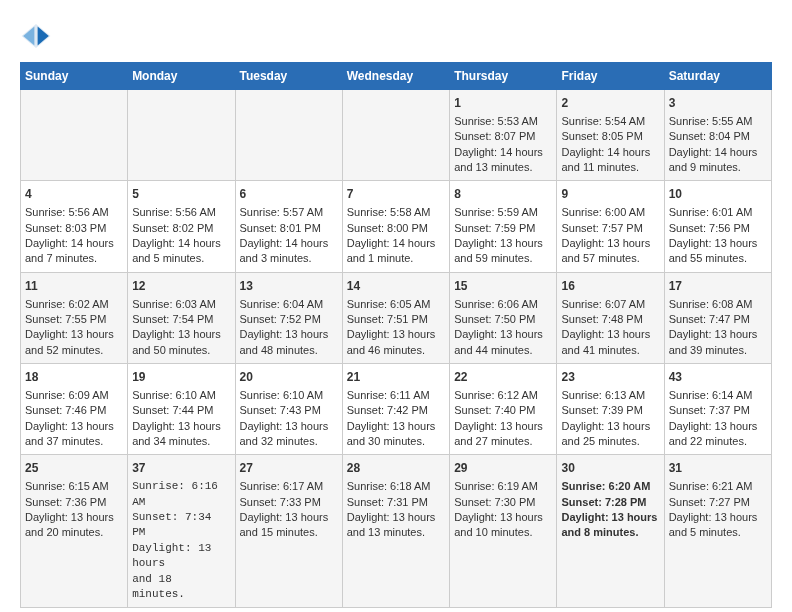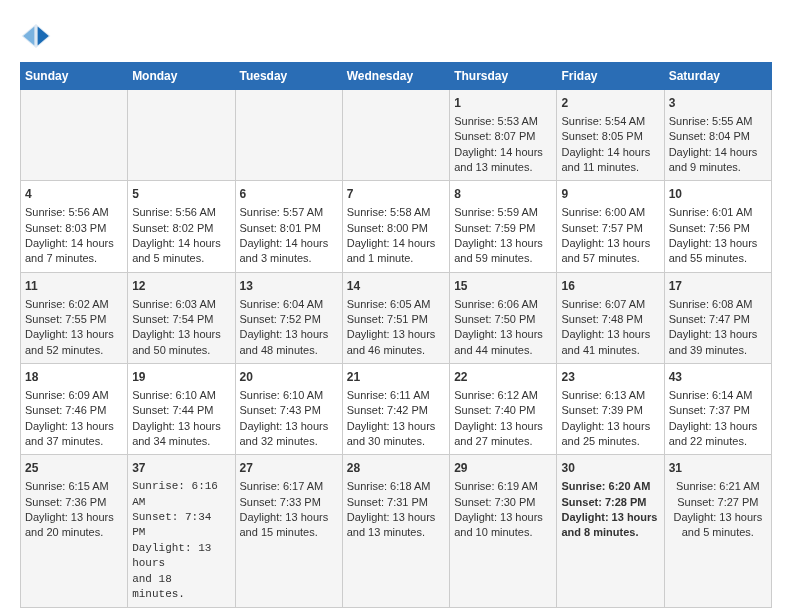--- a/index.html
+++ b/index.html
@@ -345,20 +345,20 @@
         </td>
         <td>
           <span class="day-number">30</span>
           <div class="day-info" style="white-space: pre-line; font-weight: bold;">Sunrise: 6:20 AM
 Sunset: 7:28 PM
 Daylight: 13 hours
 and 8 minutes.</div>
         </td>
         <td>
           <span class="day-number">31</span>
-          <div class="day-info" style="white-space: pre-line; text-align: center;">Sunrise: 6:21 AM
+          <div class="day-info" style="white-space: pre-line;">Sunrise: 6:21 AM
 Sunset: 7:27 PM
 Daylight: 13 hours
 and 5 minutes.</div>
         </td>
       </tr>
     </tbody>
 </table>
 
 </body></html>

